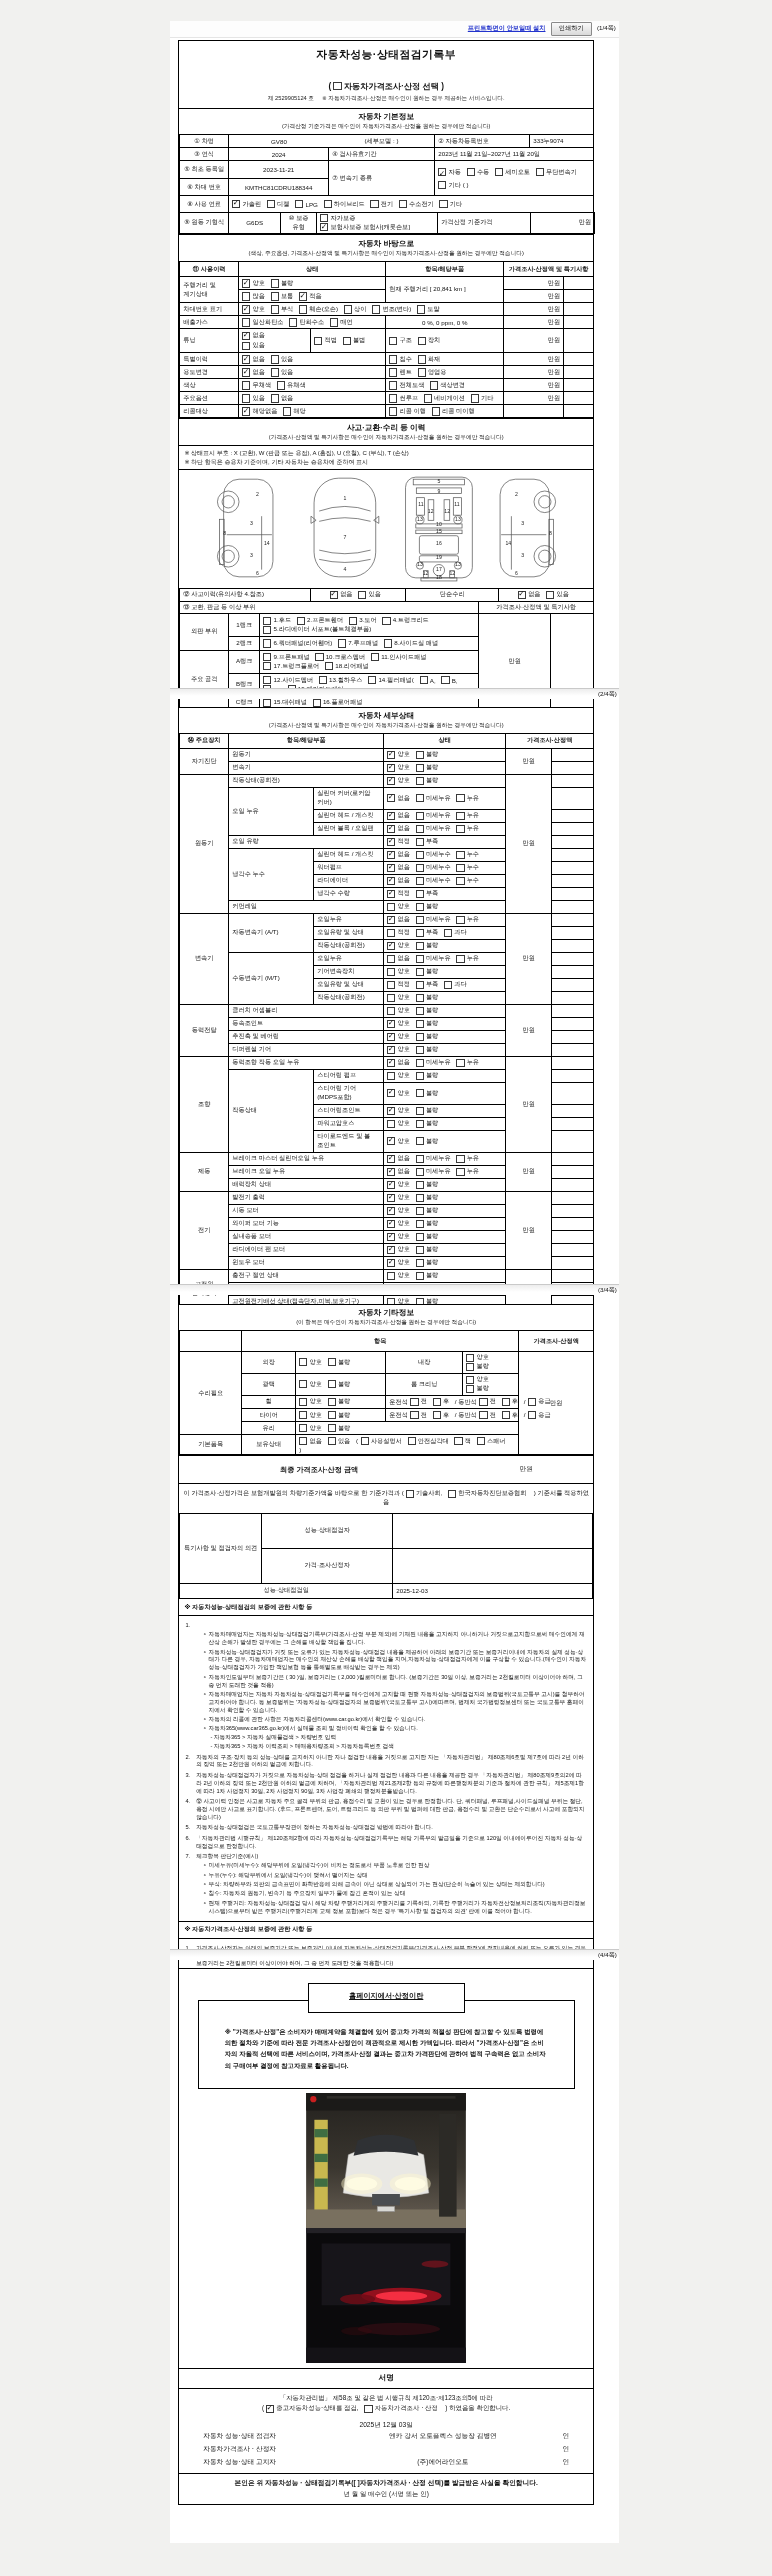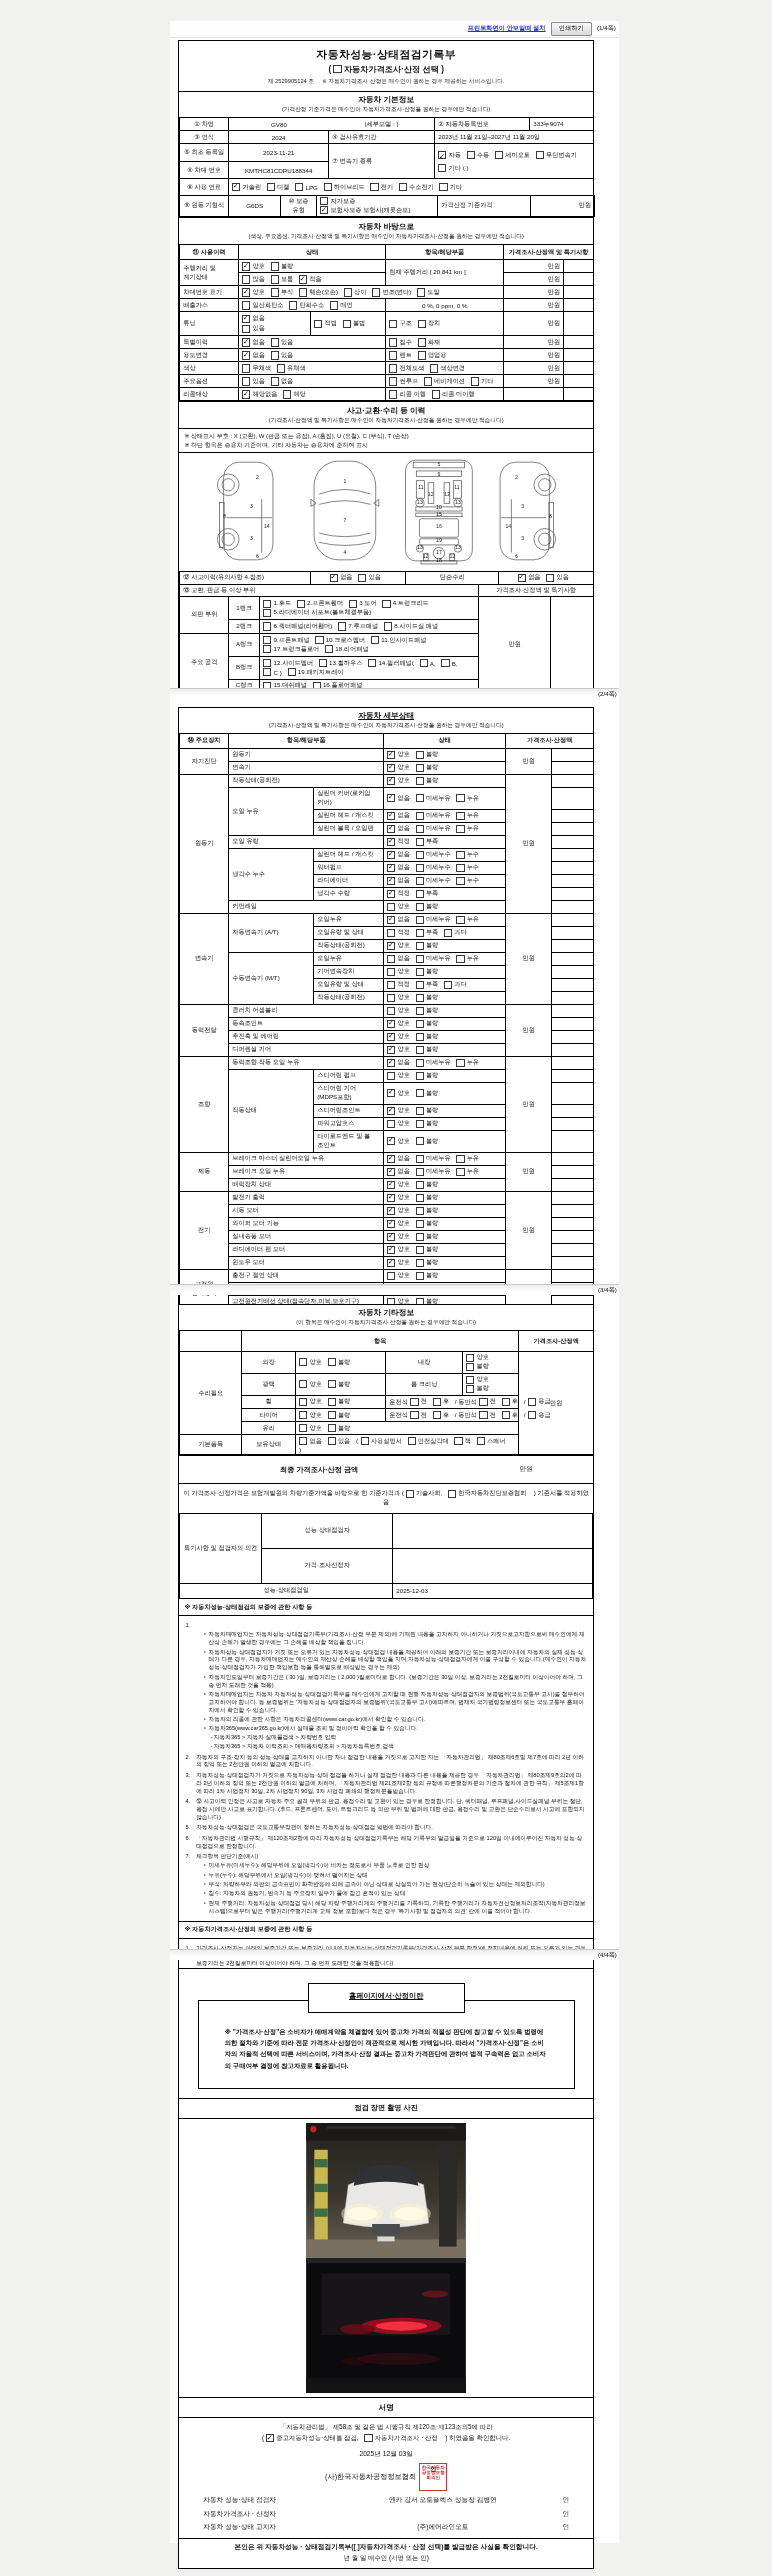--- a/index.html
+++ b/index.html
@@ -7,21 +7,21 @@
   .paper{position:absolute;left:170px;top:20.6px;width:449px;height:2522px;background:#fff;}
   
   .printbar{position:absolute;top:0;left:0;width:100%;height:17.5px;display:flex;align-items:center;justify-content:flex-end;gap:5.2px;padding-right:3.1px;box-sizing:border-box;border-bottom:0.5px solid #e5e5e5;background:#fdfdfd;}
   .plink{color:#2233cc;text-decoration:underline;font-size:6.2px;font-weight:bold;cursor:pointer;}
   .pbtn{font-size:6.2px;padding:1.5px 7.2px;border:0.5px solid #8a8a8a;background:linear-gradient(#fafafa,#d9d9d9);border-radius:1px;cursor:pointer;}
   .pmark{font-size:6.2px;}
   .pagemark{position:absolute;left:0;width:100%;text-align:right;font-size:6.2px;padding:1.5px 2.1px 0 0;box-sizing:border-box;border-top:0.5px solid #c9c9c9;background:linear-gradient(#ededed,#ffffff 70%);}
   
   .pagebox{position:absolute;left:8.2px;width:414px;border:1px solid #000;background:#fff;box-sizing:content-box;}
   .doctitle{text-align:center;font-size:10.8px;font-weight:bold;margin-top:7.2px;letter-spacing:0.5px;}
-  .docselect{text-align:center;font-size:8.2px;font-weight:bold;margin-top:2px;}
+  .docselect{text-align:center;font-size:8.2px;font-weight:bold;margin-top:19px;}
   .docnum{text-align:center;font-size:5.7px;margin:3.1px 0 4.1px 0;color:#222;}
   .sechead{border-top:1px solid #000;padding:3.6px 0 1px 0;text-align:center;font-weight:bold;font-size:7.7px;}
   .subhead{text-align:center;font-size:5.7px;padding-bottom:3.1px;}
   table.t{border-collapse:collapse;width:100%;table-layout:fixed;}
   table.t td{border:0.5px solid #000;font-size:6.2px;padding:1.5px 3.1px;vertical-align:middle;word-break:keep-all;}
   table.t td.c{text-align:center;}
   table.t td.r{text-align:right;}
   table.t td.b{font-weight:bold;}
   table.t.nt td{border-top:none;}
   
@@ -629,21 +629,21 @@
                   <span>16.플로어패널</span>
                 </span></span></td>
       </tr>
     </tbody>
       </table>
   </div>
 
   <div class="pagemark" style="top:667px;">(2/4쪽)</div>
 
   <div class="pagebox" style="top:686px;">
-    <div class="sechead" style="border-top:none;text-decoration:underline;">자동차 세부상태</div>
+    <div class="sechead" style="border-top:none;">자동차 세부상태</div>
     <div class="subhead">(가격조사·산정액 및 특기사항은 매수인이 자동차가격조사·산정을 원하는 경우에만 적습니다)</div>
     <table class="t" style="font-size:6px;">
       <colgroup>
           <col style="width:49px">
           <col style="width:85px">
           <col style="width:70px">
           <col style="width:122px">
           <col style="width:46px">
           <col style="width:42px">
         </colgroup>
@@ -1441,21 +1441,20 @@
 
   <div class="pagemark" style="top:1928px;">(4/4쪽)</div>
 
   <div class="pagebox" style="top:1947px;">
     <div style="position:relative;margin:14.4px 18.5px 0 18.5px;">
       <div style="position:relative;z-index:2;margin:0 auto;width:155px;border:1px solid #000;background:#fff;text-align:center;font-weight:bold;font-size:7.2px;padding:7.2px 0 11.3px 0;">
         <span style="text-decoration:underline;">홈페이지에서·산정이란</span>
       </div>
       <div style="position:relative;z-index:1;margin-top:-13.4px;border:1px solid #000;padding:25px 26px 17.5px 26px;font-size:6.4px;font-weight:bold;line-height:1.75;">※ "가격조사·산정"은 소비자가 매매계약을 체결함에 있어 중고차 가격의 적절성 판단에 참고할 수 있도록 법령에 의한 절차와 기준에 따라 전문 가격조사·산정인이 객관적으로 제시한 가액입니다. 따라서 "가격조사·산정"은 소비자의 자율적 선택에 따른 서비스이며, 가격조사·산정 결과는 중고차 가격판단에 관하여 법적 구속력은 없고 소비자의 구매여부 결정에 참고자료로 활용됩니다.</div>
     </div>
-    <div style="border-top:0.5px solid #000;border-bottom:0.5px solid #000;margin-top:8.2px;text-align:center;font-weight:bold;font-size:7.2px;padding:4.6px 0;">점검 장면 촬영 사진</div>
 
     <svg class="photo" width="160" height="135" viewBox="0 0 310 262" style="margin-top:4.1px;">
       <defs>
         <linearGradient id="g1" x1="0" y1="0" x2="0" y2="1">
           <stop offset="0" stop-color="#23211e"></stop>
             <stop offset="0.55" stop-color="#3a362f"></stop>
             <stop offset="1" stop-color="#6a6156"></stop>
         </linearGradient>
       </defs>
       <rect width="310" height="262" fill="url(#g1)"></rect>
@@ -1498,27 +1497,20 @@
       <span><span class="cb">
             <span class="bx ck"></span>
             <span>중고자동차성능·상태를 점검,</span>
           </span><span class="cb">
             <span class="bx"></span>
             <span>자동차가격조사 · 산정</span>
           </span></span>
       <span>) 하였음을 확인합니다.</span>
     </div>
     <div style="text-align:center;font-size:6.7px;padding-top:7.2px;">2025년 12월 03일</div>
-    <div style="display:flex;align-items:center;justify-content:center;gap:3.1px;padding:4.1px 0 3.1px 0;">
-      <span style="font-size:7.2px;">(사)한국자동차공정정보협회</span>
-      <span class="stamp">
-        <span>한국자동차공정정보협회의인</span>
-        <span class="stampin">인</span>
-      </span>
-    </div>
     <div class="signrow">
       <span class="sl">자동차 성능·상태 점검자</span>
       <span class="sv">엔카 강서 오토플렉스 성능장 김병연</span>
       <span class="ss">인</span>
     </div>
     <div class="signrow">
       <span class="sl">자동차가격조사 · 산정자</span>
       <span class="sv"></span>
       <span class="ss">인</span>
     </div>

